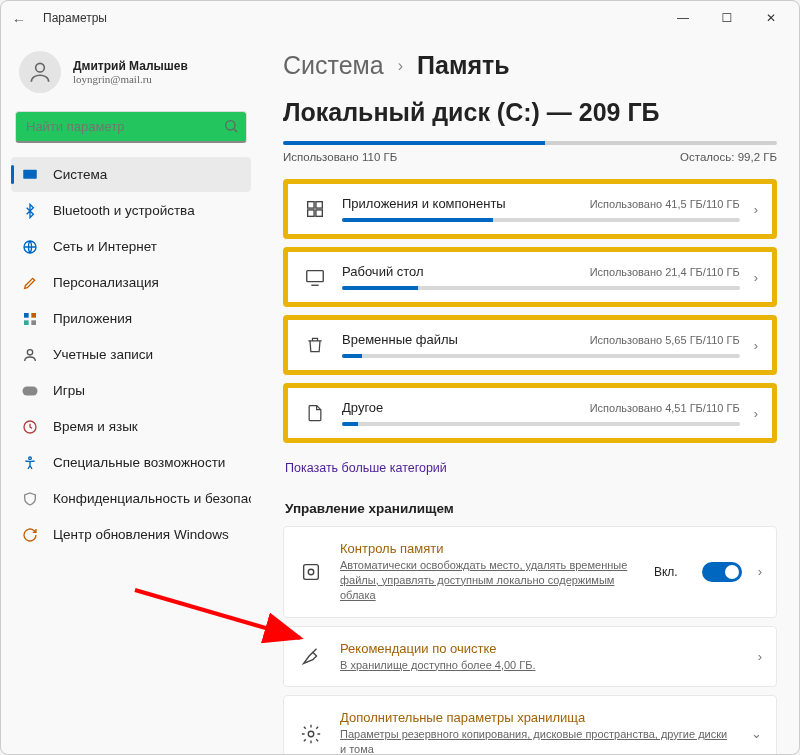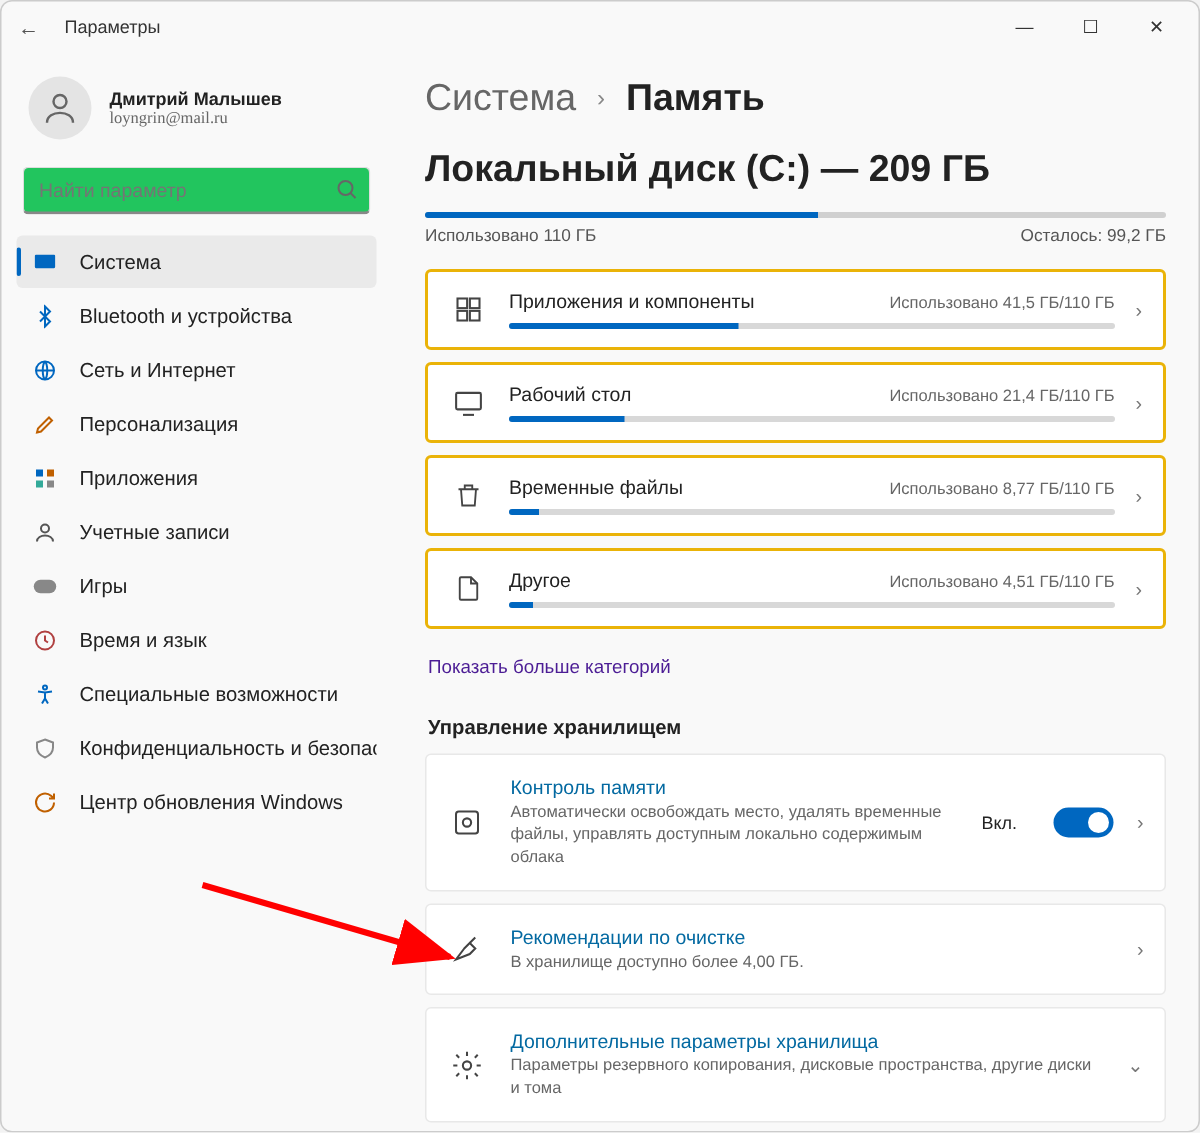--- a/index.html
+++ b/index.html
@@ -27,36 +27,36 @@
 .nav-item .ic { width: 18px; height: 18px; display: flex; align-items: center; justify-content: center; color: #444; flex-shrink: 0; }
 .main { flex: 1; padding: 16px 22px 10px 22px; overflow-y: auto; }
 .breadcrumb { display: flex; align-items: center; gap: 14px; font-size: 25px; color: #222; margin-bottom: 18px; }
 .breadcrumb .crumb1 { color: #666; cursor: pointer; }
 .breadcrumb .sep { color: #888; font-size: 16px; }
 .breadcrumb .crumb2 { font-weight: 600; }
 .disk-title { font-size: 25px; font-weight: 600; color: #222; margin-bottom: 14px; }
 .diskbar { height: 4px; background: #d0d0d0; border-radius: 2px; overflow: hidden; }
 .diskbar .fill { height: 100%; background: #0067c0; }
 .diskstats { display: flex; justify-content: space-between; font-size: 11.5px; color: #555; margin-top: 6px; margin-bottom: 16px; }
-.card { background: #fff; border: 2px solid #eab308; border-radius: 4px; display: flex; align-items: center; padding: 12px 14px; margin-bottom: 8px; cursor: pointer; gap: 14px; }
+.card { background: #fff; border: 5px solid #eab308; border-radius: 4px; display: flex; align-items: center; padding: 12px 14px; margin-bottom: 8px; cursor: pointer; gap: 14px; }
 .card .cic { width: 26px; height: 26px; display: flex; align-items: center; justify-content: center; color: #444; flex-shrink: 0; }
 .card .cbody { flex: 1; min-width: 0; }
 .card .ctop { display: flex; justify-content: space-between; align-items: baseline; gap: 10px; }
 .card .ctitle { font-size: 13px; color: #222; }
 .card .cmeta { font-size: 11px; color: #666; white-space: nowrap; }
 .card .cbar { height: 4px; background: #d8d8d8; border-radius: 2px; margin-top: 7px; overflow: hidden; }
 .card .cbar .cfill { height: 100%; background: #0067c0; }
 .card .chev { color: #777; font-size: 13px; flex-shrink: 0; }
 .morelink { font-size: 12.5px; color: #4c1d95; cursor: pointer; margin: 10px 2px 20px 2px; display: inline-block; }
 .section-h { font-size: 13.5px; font-weight: 600; color: #222; margin: 6px 2px 10px 2px; }
 .card2 { background: #fff; border: 1px solid #e8e8e8; border-radius: 4px; display: flex; align-items: center; padding: 14px 14px; margin-bottom: 8px; cursor: pointer; gap: 16px; }
 .card2 .cic { width: 26px; height: 26px; display: flex; align-items: center; justify-content: center; color: #444; flex-shrink: 0; }
 .card2 .cbody { flex: 1; min-width: 0; }
-.card2 .ctitle { font-size: 13px; color: #0369a1; margin-bottom: 2px; }
-.card2 .cdesc { font-size: 11px; color: #666; line-height: 1.35; }
+.card2 .ctitle { font-size: 13px; color: #a16207; margin-bottom: 2px; }
+.card2 .cdesc { font-size: 11px; color: #666; line-height: 1.35; text-decoration: underline; }
 .card2 .chev { color: #777; font-size: 13px; flex-shrink: 0; }
 .toggle-lbl { font-size: 12px; color: #222; margin-right: 8px; }
 .toggle { width: 40px; height: 20px; background: #0067c0; border-radius: 10px; position: relative; flex-shrink: 0; }
 .toggle::after { content: ""; position: absolute; right: 3px; top: 3px; width: 14px; height: 14px; background: #fff; border-radius: 50%; }
 .arrow-annot { position: absolute; pointer-events: none; }
 </style>
 </head>
 <body>
 
 <div class="window">
@@ -248,21 +248,21 @@
 
       <div class="card">
         <div class="cic">
             <svg width="20" height="20" viewBox="0 0 24 24" fill="none" stroke="currentColor" stroke-width="1.5">
               <path d="M4 7h16M9 7V4h6v3M6 7l1 13h10l1-13"></path>
             </svg>
           </div>
         <div class="cbody">
           <div class="ctop">
               <span class="ctitle">Временные файлы</span>
-              <span class="cmeta">Использовано 8,77 ГБ/110 ГБ</span>
+              <span class="cmeta">Использовано 5,65 ГБ/110 ГБ</span>
             </div>
           <div class="cbar">
               <div class="cfill" style="width:5%"></div>
             </div>
         </div>
         <div class="chev">›</div>
       </div>
 
       <div class="card">
         <div class="cic">

